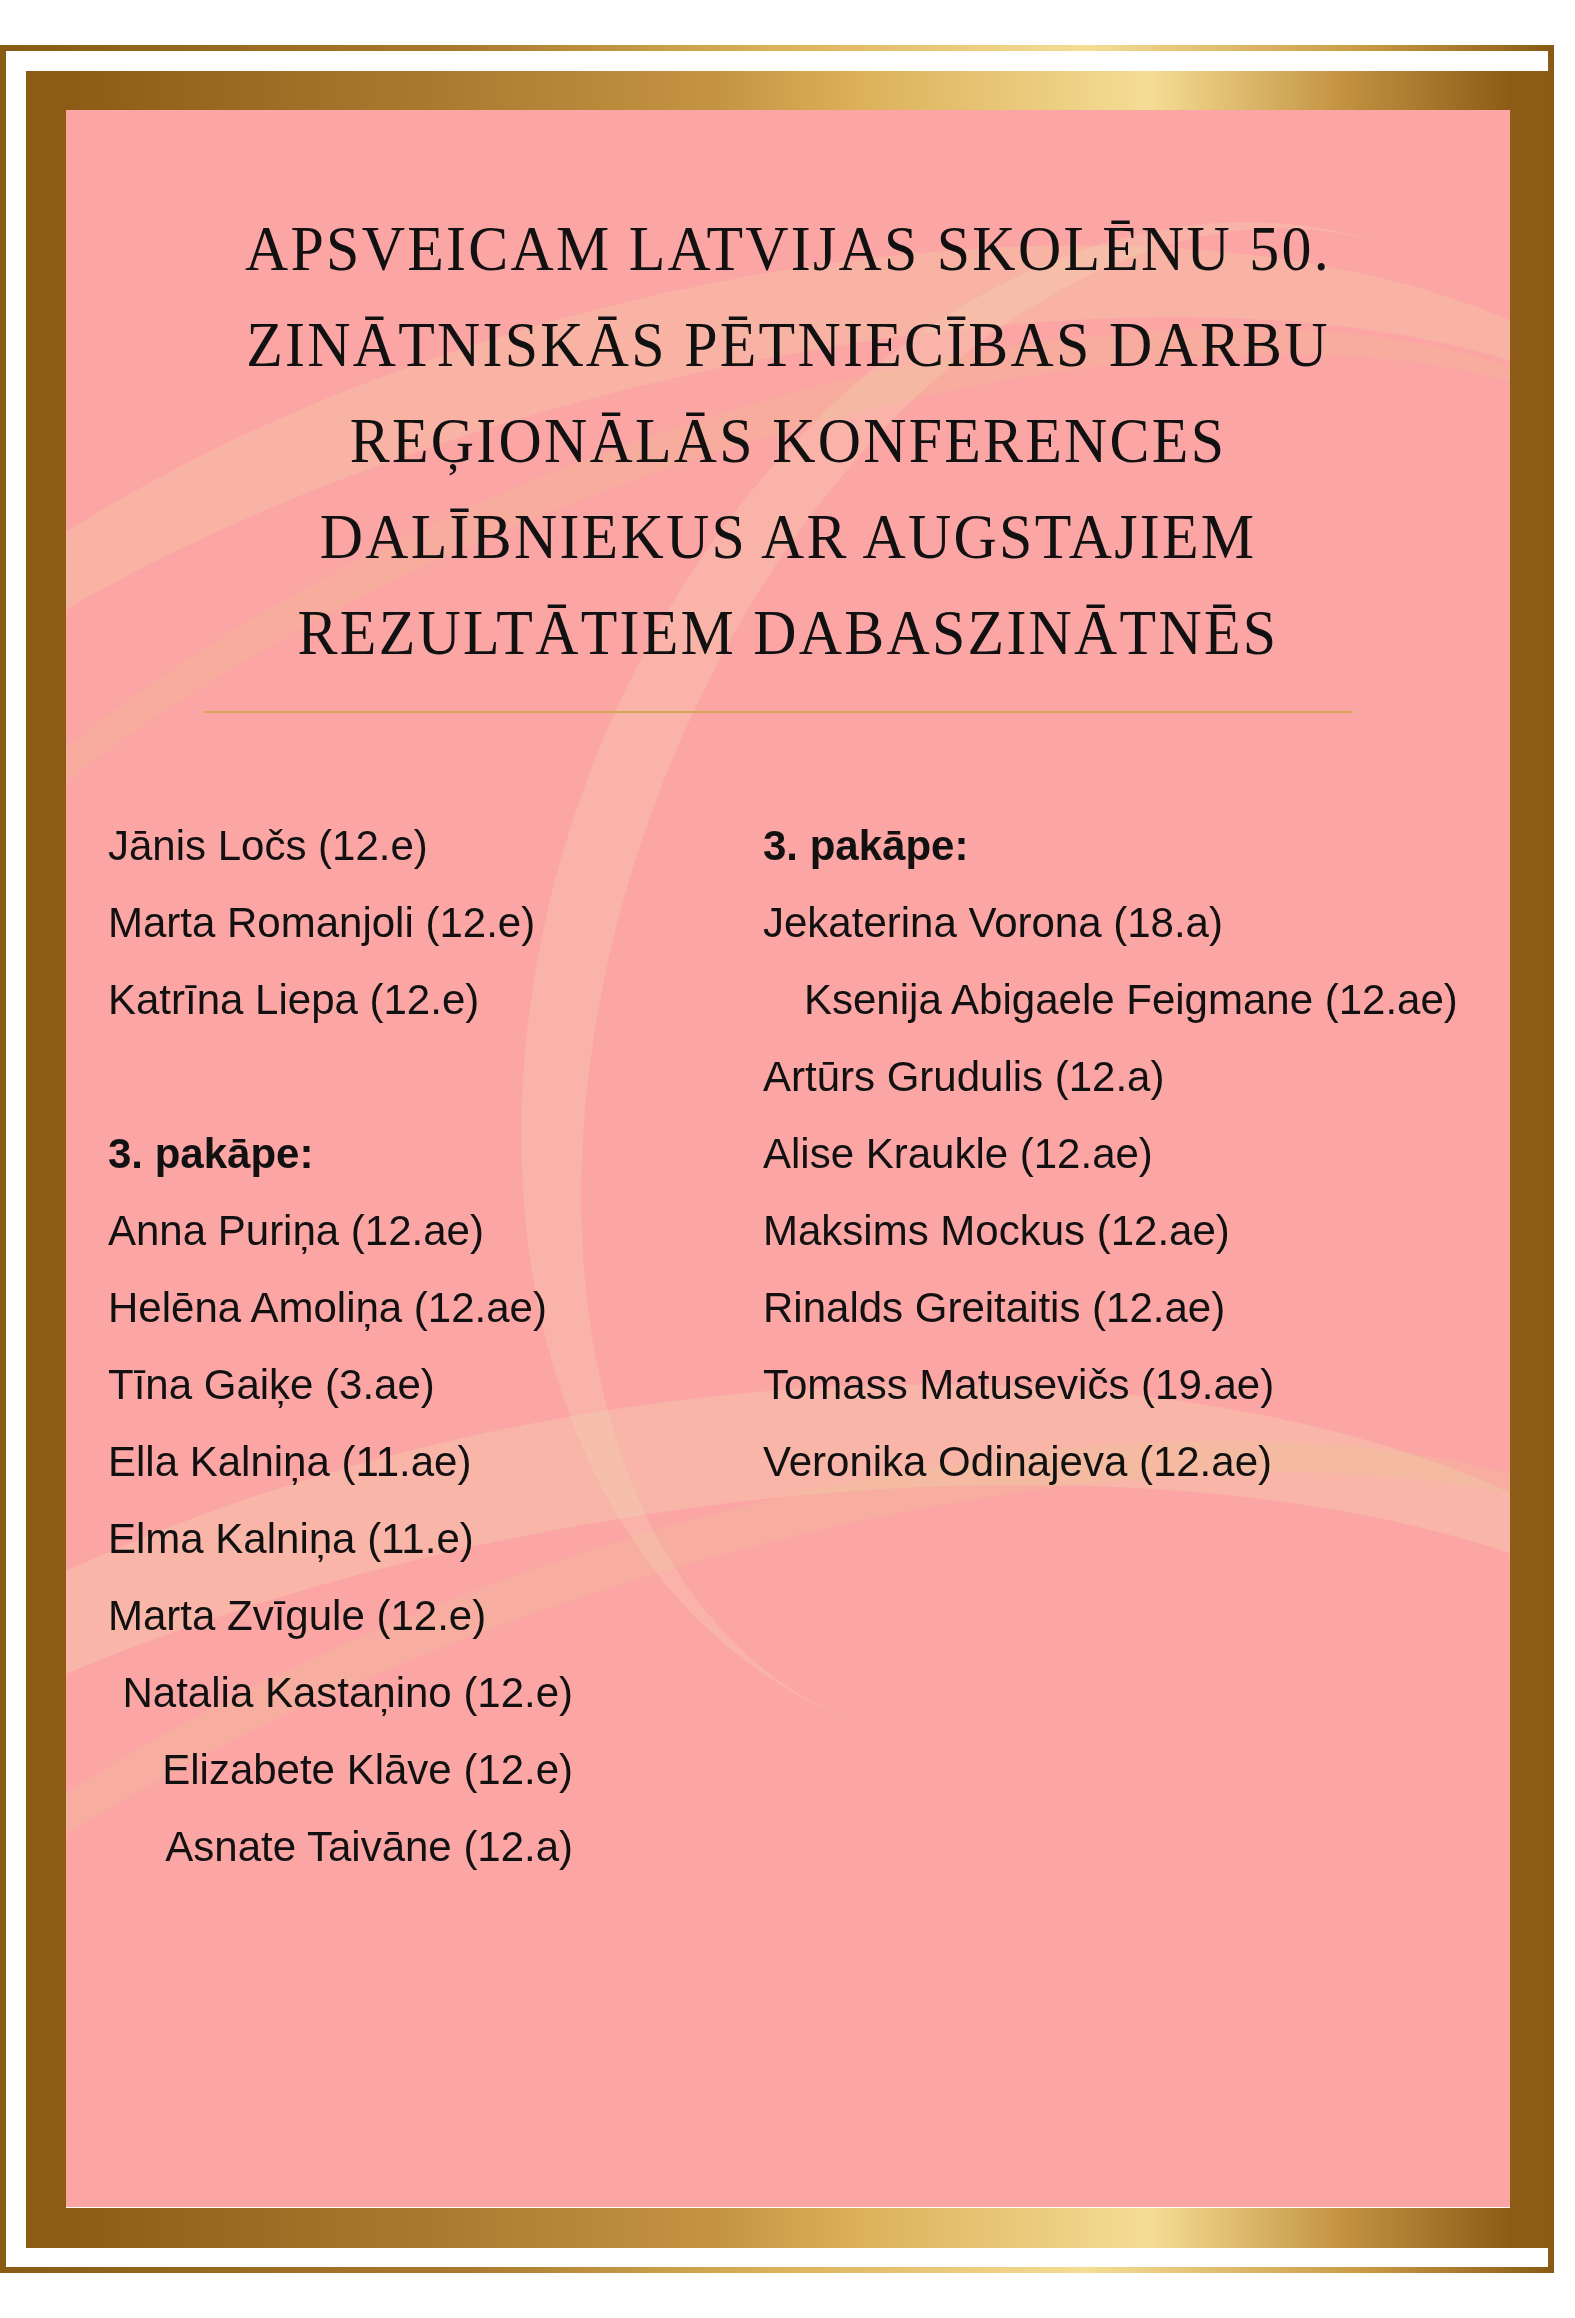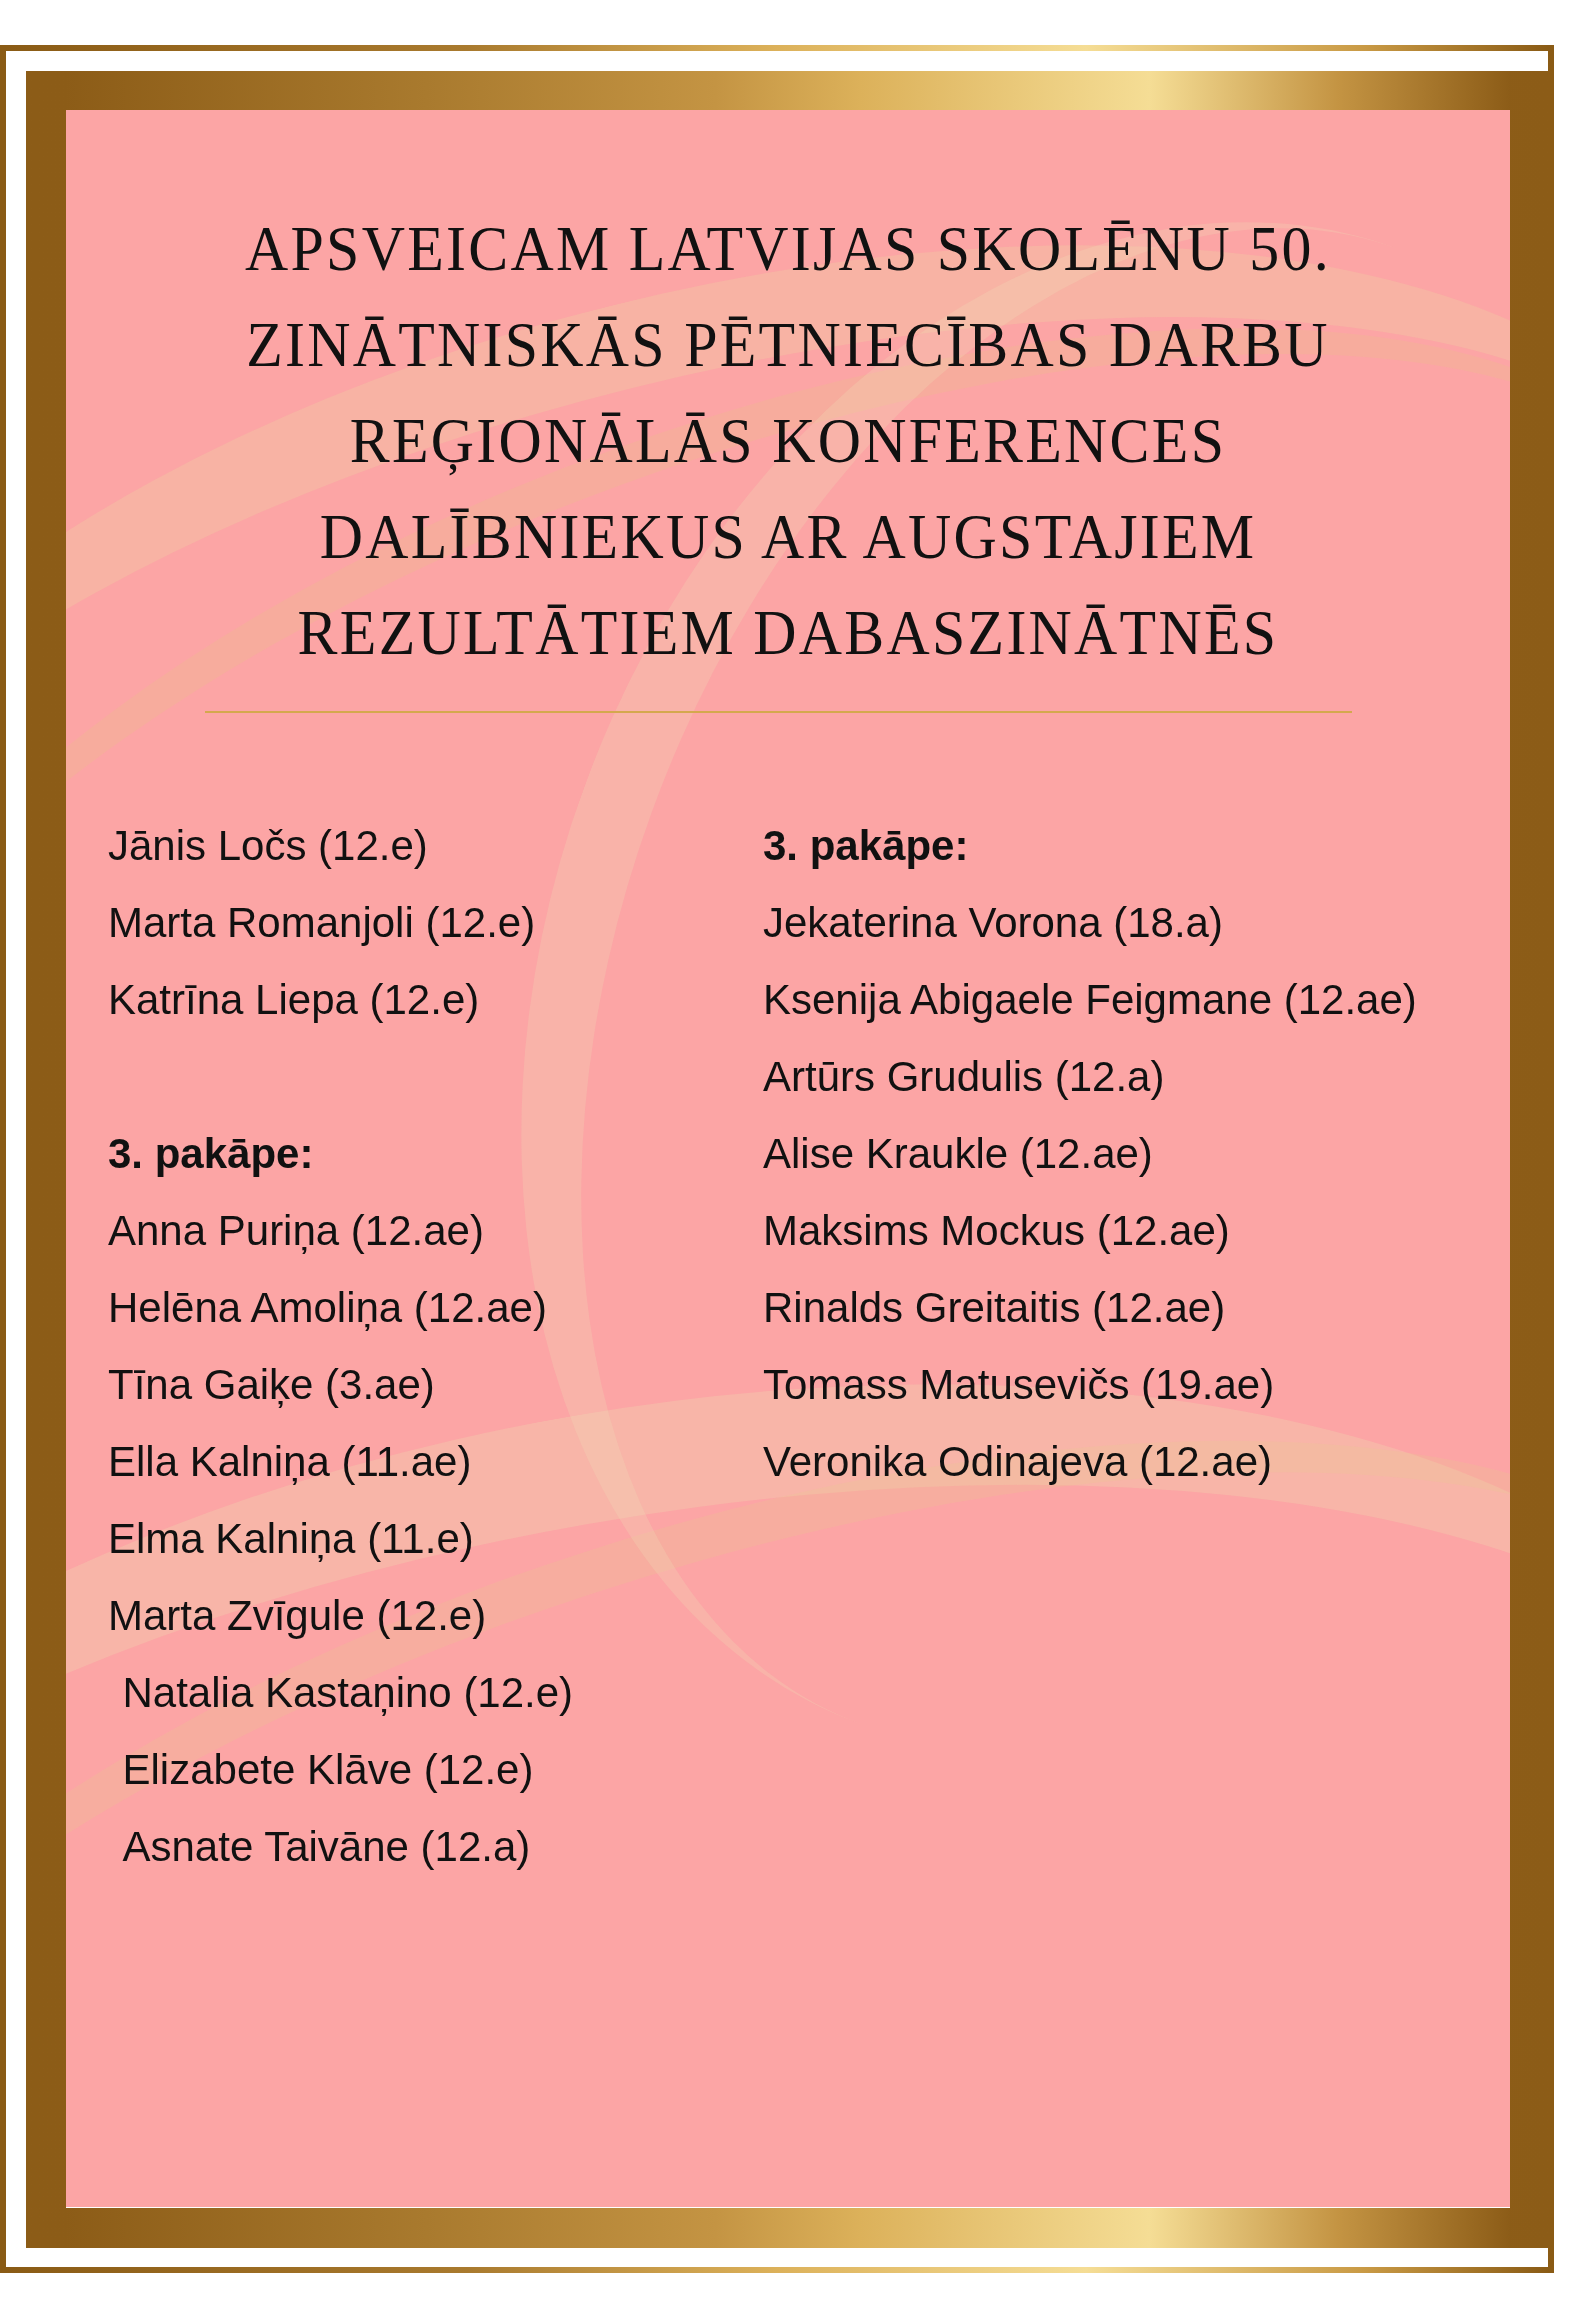--- a/index.html
+++ b/index.html
@@ -116,23 +116,25 @@
     .heading {
       font-weight: 700;
       display: block;
     }
     .entry {
       display: block;
       white-space: nowrap;
     }
     .entry.wrap {
       white-space: normal;
+      margin-left: 41px;
     }
     .entry.indent {
       padding-left: 14.5px;
+      text-align: right;
     }
     .spacer {
       display: block;
       height: 77px;
     }
   </style>
 </head>
 <body>
 
 <div class="frame-thin"></div>

